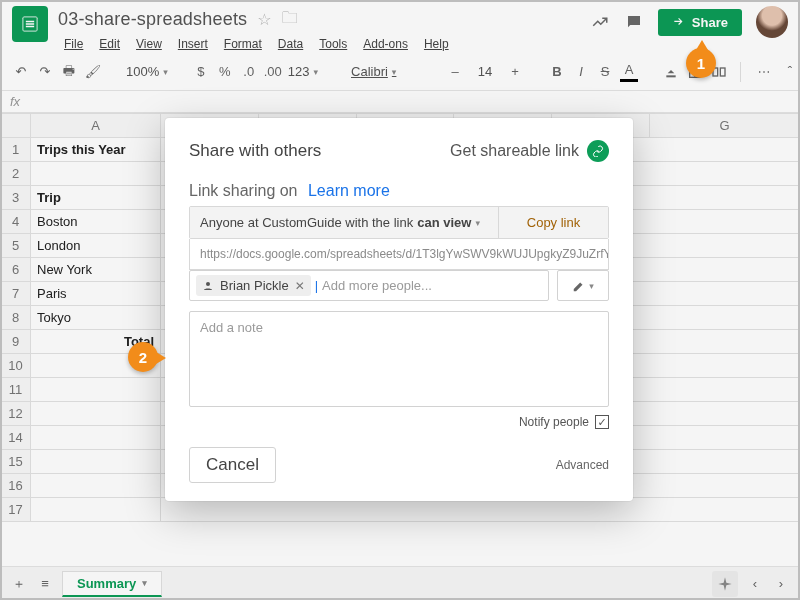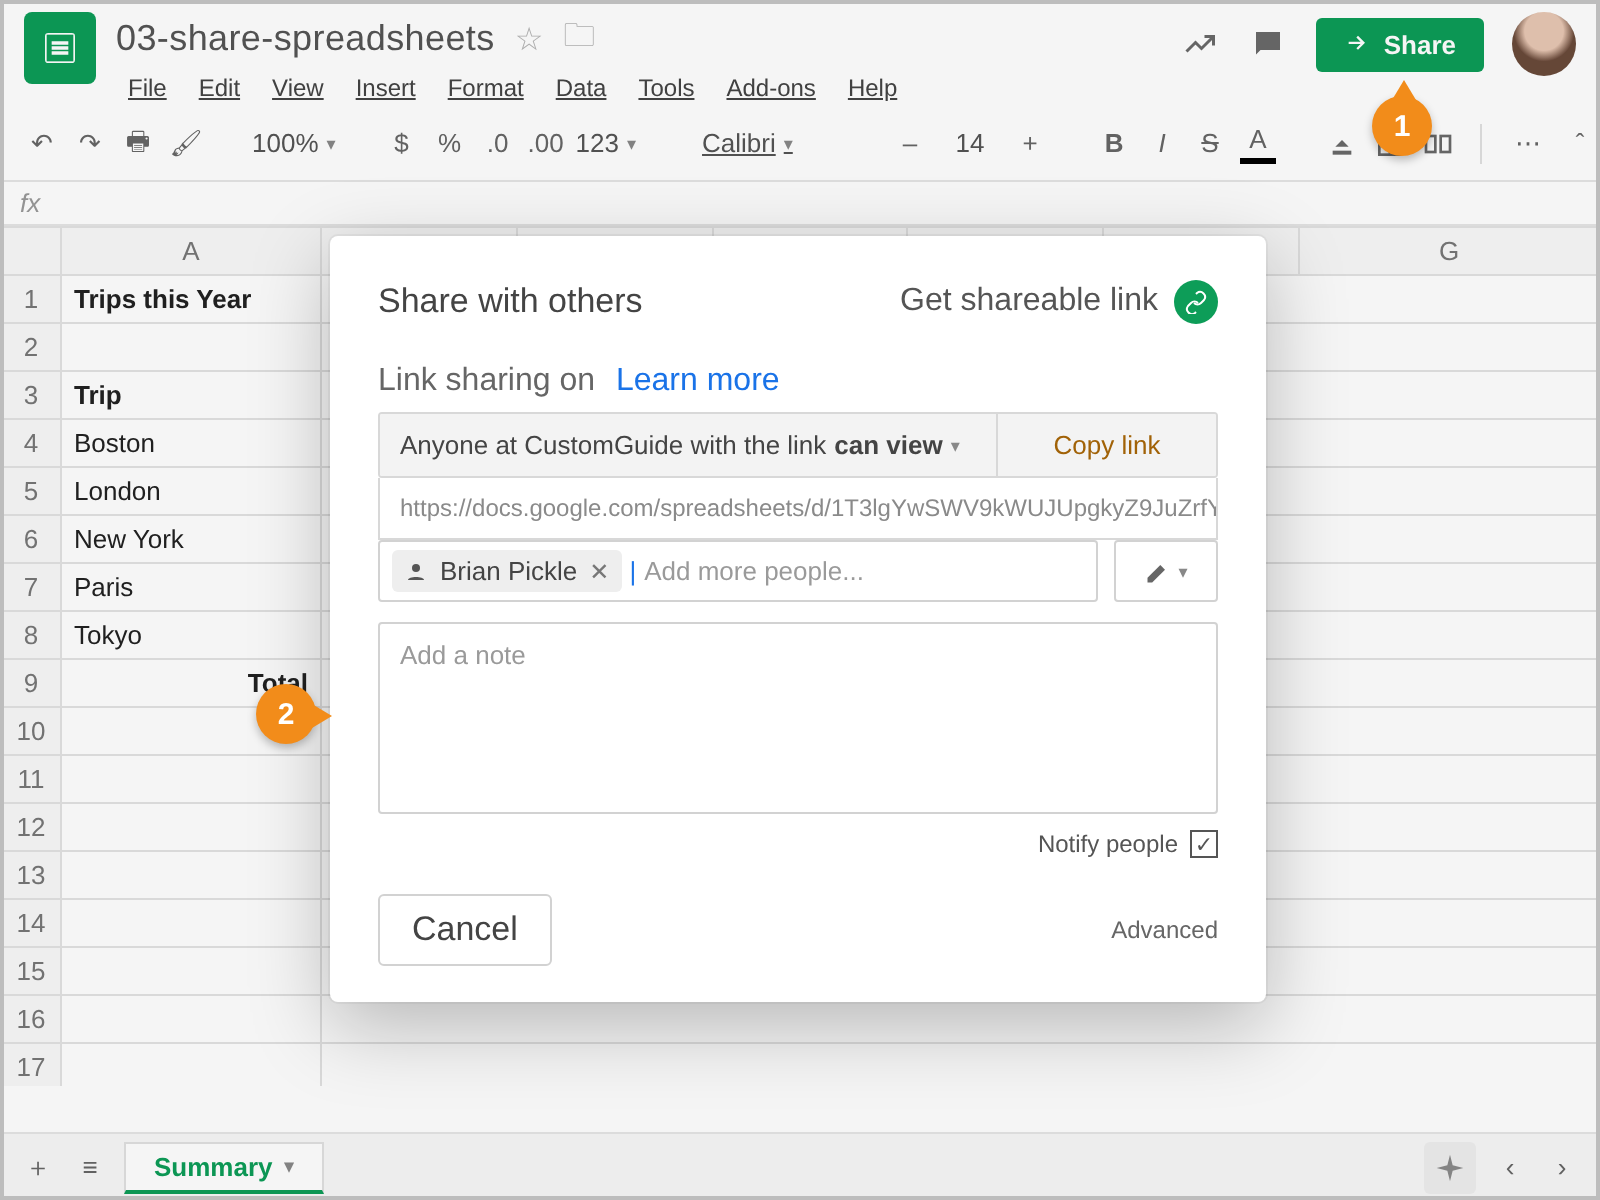--- a/index.html
+++ b/index.html
@@ -424,25 +424,20 @@
           <th>11</th>
           <td></td>
           <td colspan="6"></td>
         </tr>
   <tr>
           <th>12</th>
           <td></td>
           <td colspan="6"></td>
         </tr>
   <tr>
-          <th>13</th>
-          <td></td>
-          <td colspan="6"></td>
-        </tr>
-  <tr>
           <th>14</th>
           <td></td>
           <td colspan="6"></td>
         </tr>
   <tr>
           <th>15</th>
           <td></td>
           <td colspan="6"></td>
         </tr>
   <tr>

